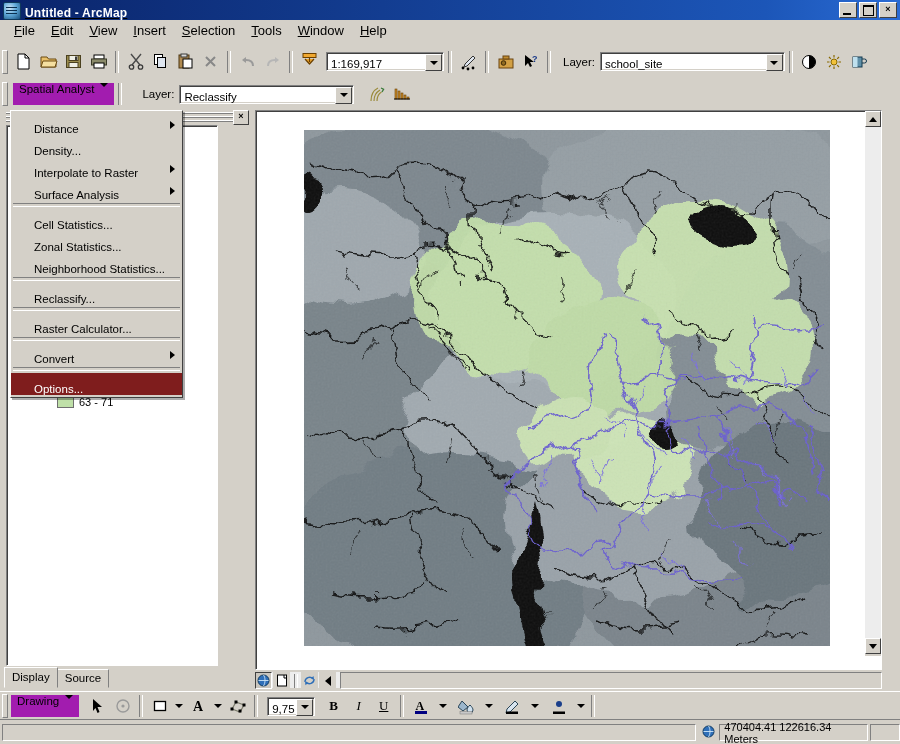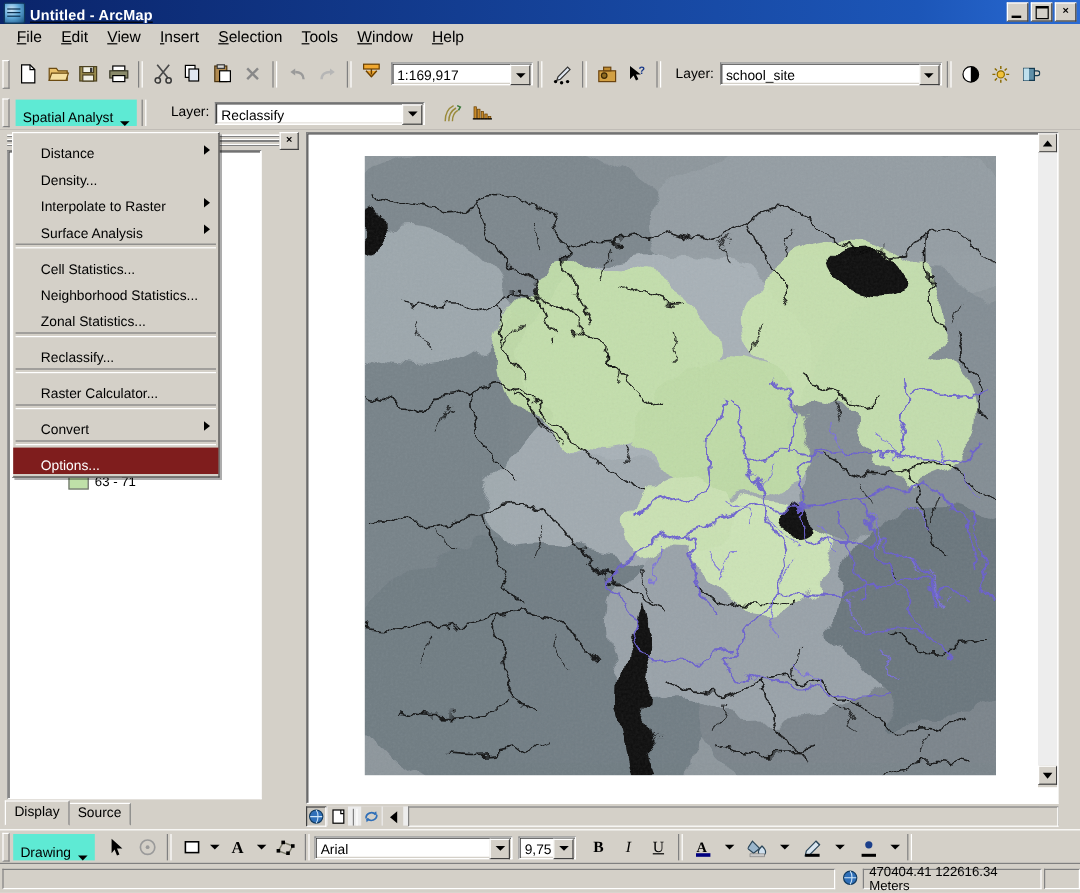--- a/index.html
+++ b/index.html
@@ -76,22 +76,22 @@
     position:absolute;right:1px;top:1px;width:15px;height:15px;background:#d4d0c8;
     border:1px solid;border-color:#ffffff #404040 #404040 #ffffff;
     display:flex;align-items:center;justify-content:center;
   }
   .combo .arrow:after{
     content:"";border-left:4px solid transparent;border-right:4px solid transparent;
     border-top:4px solid #000;display:block;
   }
 
   .btnflat{
-    height:22px;display:flex;align-items:flex-end;padding:0 6px;font-size:11.5px;
-    background:#5eead4;cursor:default;flex:none;
+    height:22px;display:flex;align-items:flex-start;padding:0 6px;font-size:11.5px;
+    background:#a21caf;cursor:default;flex:none;
   }
   .caret{margin-left:6px;border-left:4px solid transparent;border-right:4px solid transparent;border-top:4px solid #000;}
 
   
   .main{position:absolute;left:0;top:108px;width:900px;height:583px;background:#d4d0c8;}
 
   
   .toc{
     position:absolute;left:2px;top:2px;width:250px;height:580px;background:#d4d0c8;
     box-sizing:border-box;
@@ -662,24 +662,20 @@
           <g fill="#000">
             <rect x="1.5" y="8.5" width="3" height="3"></rect>
             <rect x="5.5" y="1.5" width="3" height="3"></rect>
             <rect x="13.5" y="4.5" width="3" height="3"></rect>
             <rect x="9.5" y="10.5" width="3" height="3"></rect>
           </g>
         </svg>
     </div>
     <div class="sep"></div>
 
-    <div class="combo" style="width:165px;">
-      <div class="val">Arial</div>
-      <div class="arrow"></div>
-    </div>
     <div style="width:5px;flex:none;"></div>
     <div class="combo" style="width:48px;">
       <div class="val">9,75</div>
       <div class="arrow"></div>
     </div>
     <div style="width:6px;flex:none;"></div>
 
     <div class="tb">
       <span style="font-family:'Liberation Serif',serif;font-weight:bold;font-size:13px;">B</span>
     </div>
@@ -762,24 +758,24 @@
     </div>
     <div class="pi">
       <span>Surface Analysis</span>
       <span class="sub"></span>
     </div>
     <div class="pdiv"></div>
     <div class="pi">
       <span>Cell Statistics...</span>
     </div>
     <div class="pi">
+      <span>Zonal Statistics...</span>
+    </div>
+    <div class="pi">
       <span>Neighborhood Statistics...</span>
-    </div>
-    <div class="pi">
-      <span>Zonal Statistics...</span>
     </div>
     <div class="pdiv"></div>
     <div class="pi">
       <span>Reclassify...</span>
     </div>
     <div class="pdiv"></div>
     <div class="pi">
       <span>Raster Calculator...</span>
     </div>
     <div class="pdiv"></div>

